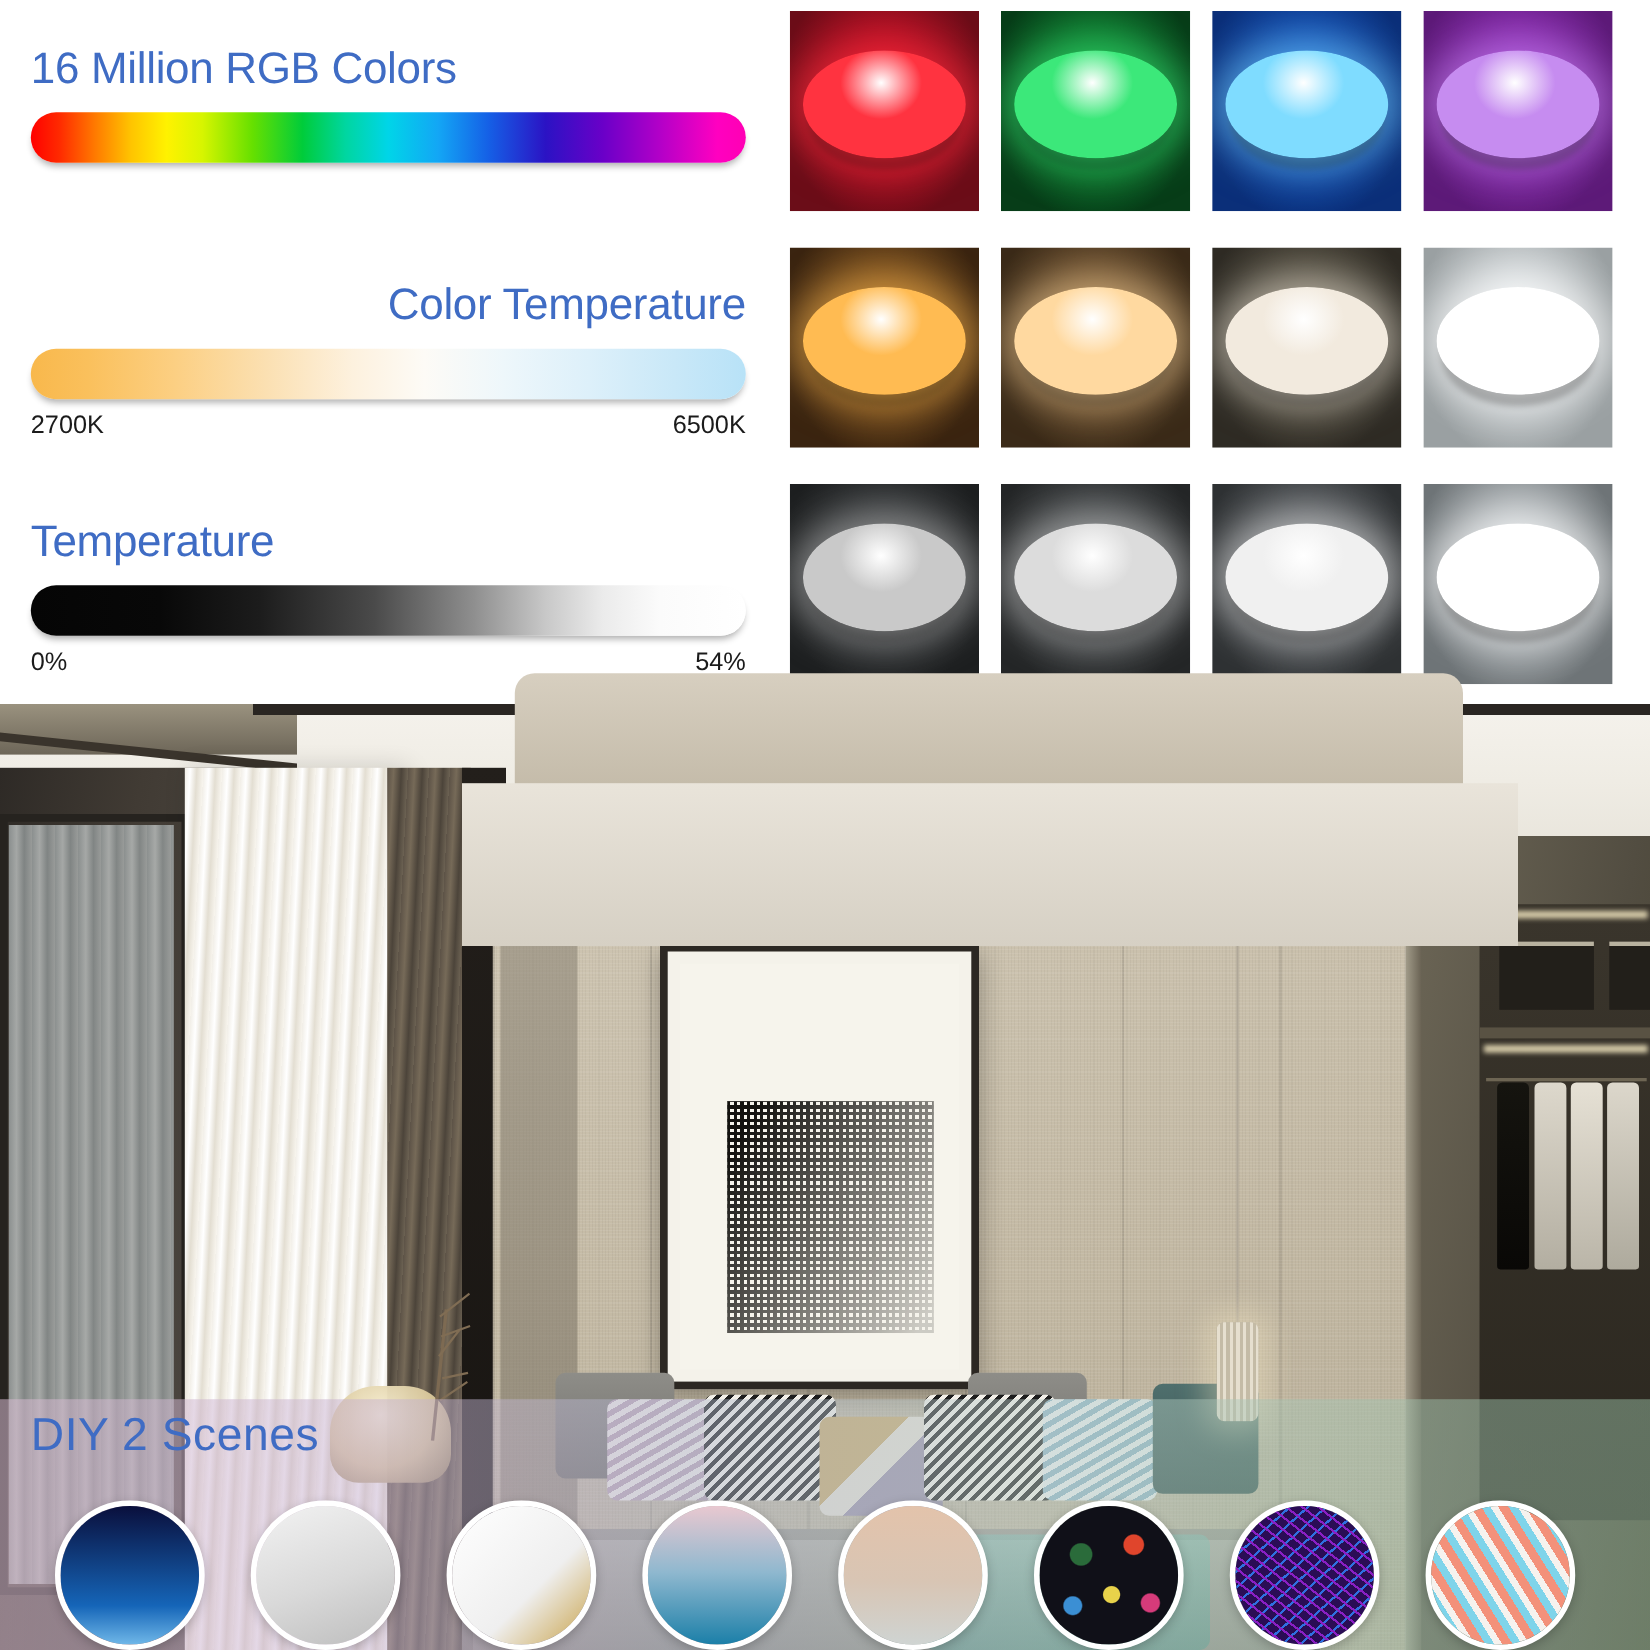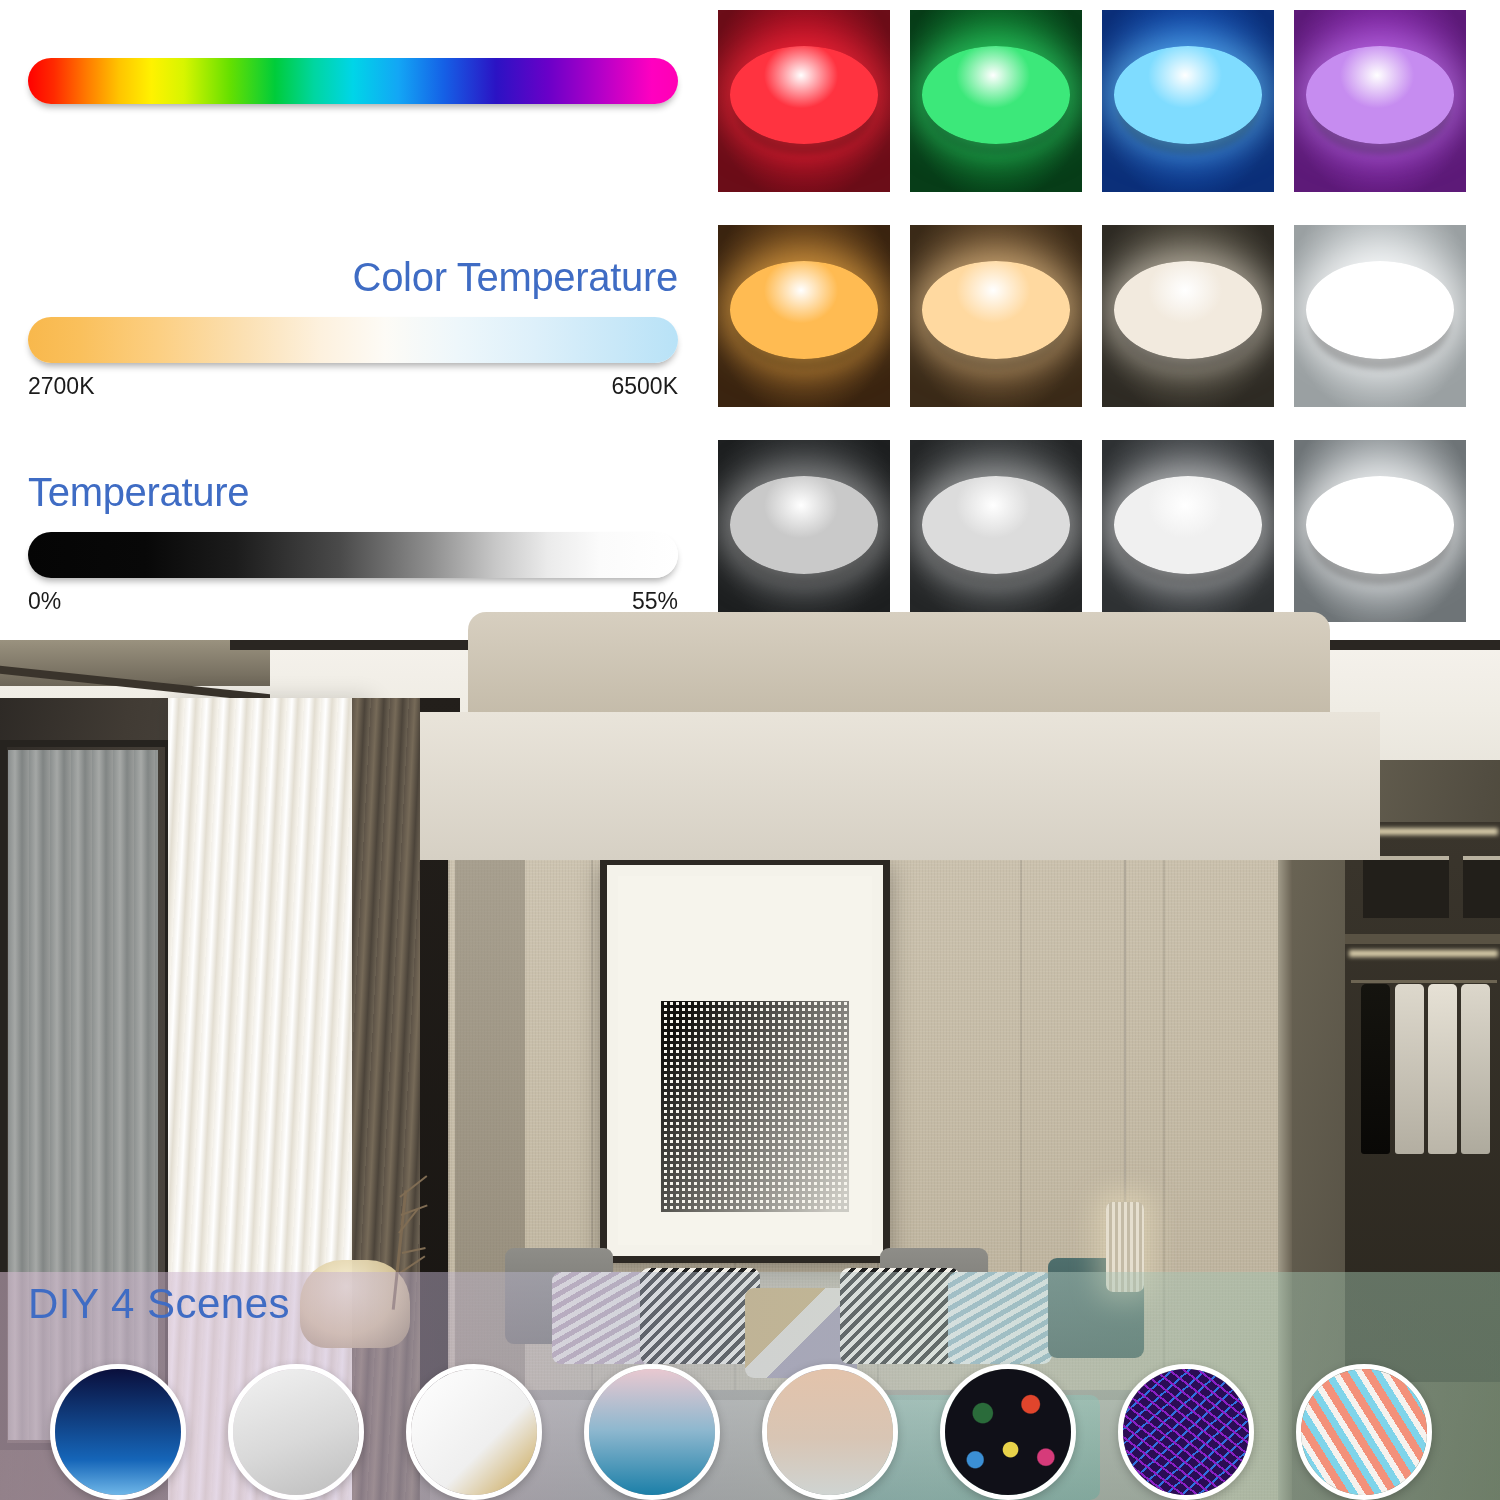--- a/index.html
+++ b/index.html
@@ -327,20 +327,21 @@
 </head>
 <body>
 
 <div id="page">
 
   <div class="top-panel">
 
     <div class="features">
 
       <div class="feature feature-1">
+        <div class="feature-title">16 Million RGB Colors</div>
         <div class="bar-wrap">
           <div class="bar bar-rgb"></div>
         </div>
       </div>
 
       <div class="feature feature-2">
         <div class="feature-title">Color Temperature</div>
         <div class="bar-wrap">
           <div class="bar bar-cct"></div>
         </div>
@@ -350,21 +351,21 @@
         </div>
       </div>
 
       <div class="feature feature-3">
         <div class="feature-title">Temperature</div>
         <div class="bar-wrap">
           <div class="bar bar-bright"></div>
         </div>
         <div class="bar-labels">
           <span>0%</span>
-          <span>55%</span>
+          <span>54%</span>
         </div>
       </div>
     </div>
 
     <div class="grid" id="thumb-grid">
         <div class="thumb" style="left: 2px; top: 10px;">
           <div class="bg" style="background: radial-gradient(at 50% 42%, rgb(204, 16, 40) 0%, rgb(204, 16, 40) 18%, rgb(107, 13, 24) 78%, rgb(107, 13, 24) 100%);"></div>
           <div class="lamp">
             <div class="rim"></div>
             <div class="dome" style="background: radial-gradient(at 48% 30%, rgb(255, 255, 255) 0%, rgb(255, 51, 64) 34%, rgb(255, 51, 64) 62%, rgb(255, 51, 64) 88%); box-shadow: rgba(255, 51, 64, 0.533) 0px 0px 34px 12px;"></div>
@@ -527,21 +528,21 @@
     <div class="glass-table"></div>
   <div class="twig" style="left: 400px; top: 1196px; width: 34px; transform: rotate(-38deg);"></div>
       <div class="twig" style="left: 401px; top: 1214px; width: 28px; transform: rotate(-20deg);"></div>
       <div class="twig" style="left: 399px; top: 1232px; width: 30px; transform: rotate(-52deg);"></div>
       <div class="twig" style="left: 402px; top: 1252px; width: 24px; transform: rotate(-12deg);"></div>
       <div class="twig" style="left: 400px; top: 1272px; width: 30px; transform: rotate(-34deg);"></div>
     </div>
 
   <div class="diy-band">
     <div class="diy-tint"></div>
-    <div class="diy-title">DIY 4 Scenes</div>
+    <div class="diy-title">DIY 2 Scenes</div>
     <div class="scene-circles" id="scene-circles">
         <div class="circle" style="left: 50px;">
           <div class="inner" style="background: linear-gradient(rgb(10, 15, 60) 0%, rgb(21, 101, 184) 72%, rgb(111, 183, 232) 100%);"></div>
         </div>
         <div class="circle" style="left: 228px;">
           <div class="inner" style="background: linear-gradient(160deg, rgb(242, 242, 242) 0%, rgb(217, 217, 217) 55%, rgb(189, 189, 189) 100%);"></div>
         </div>
         <div class="circle" style="left: 406px;">
           <div class="inner" style="background: linear-gradient(135deg, rgb(255, 255, 255) 0%, rgb(239, 239, 239) 60%, rgb(200, 162, 74) 100%);"></div>
         </div>

